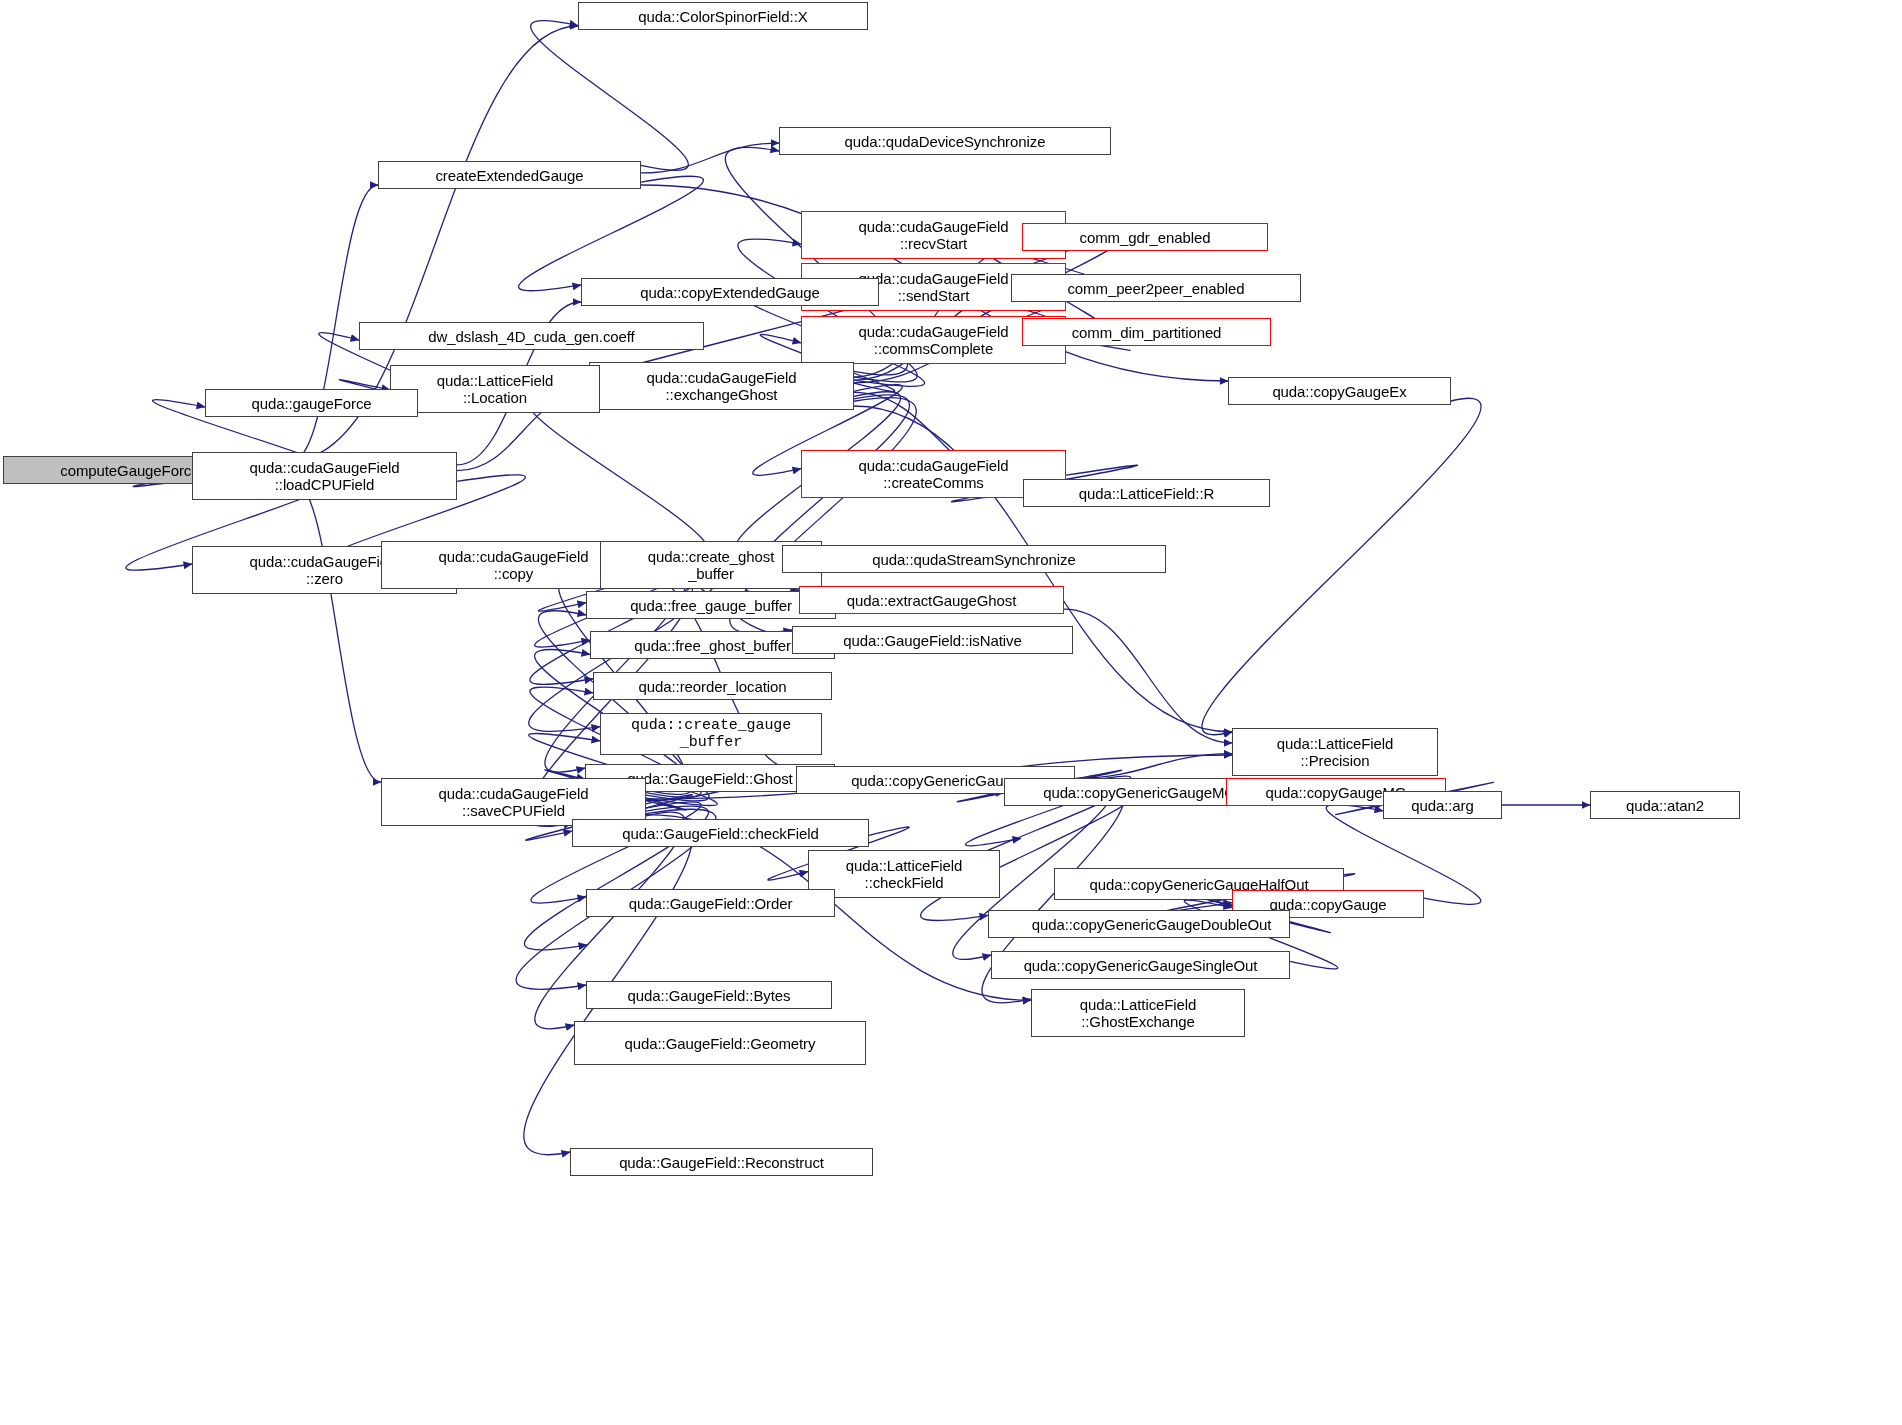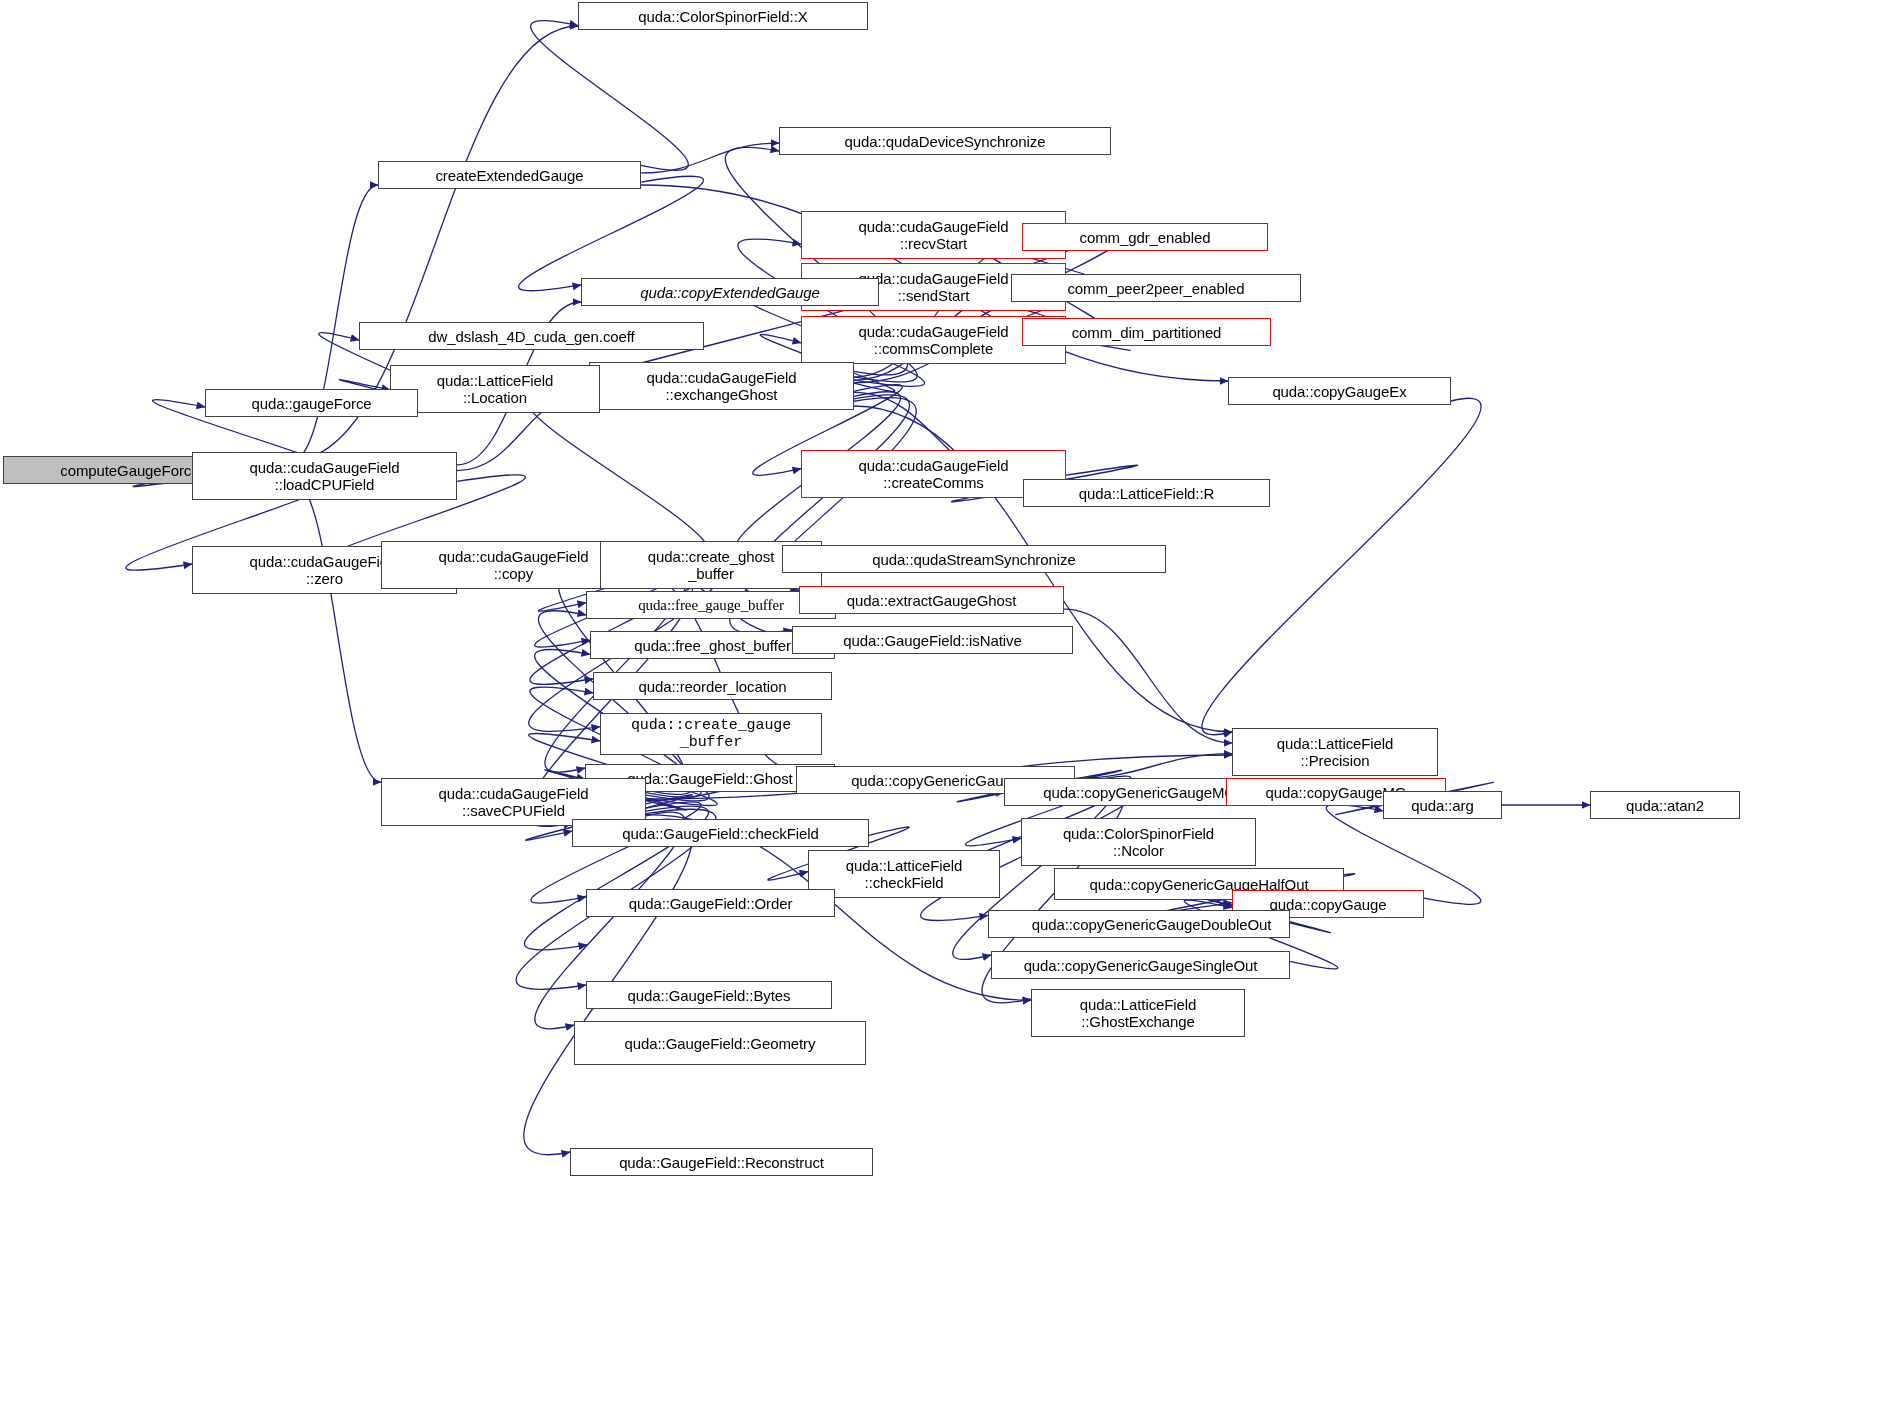--- a/index.html
+++ b/index.html
@@ -148,57 +148,55 @@
     <div class="gnode" style="left: 779px; top: 127px; width: 332px; height: 28px;">quda::qudaDeviceSynchronize</div>
     <div class="gnode red" style="left: 801px; top: 211px; width: 265px; height: 48px;">quda::cudaGaugeField
 ::recvStart</div>
     <div class="gnode red" style="left: 1022px; top: 223px; width: 246px; height: 28px;">comm_gdr_enabled</div>
     <div class="gnode red" style="left: 801px; top: 263px; width: 265px; height: 48px;">quda::cudaGaugeField
 ::sendStart</div>
     <div class="gnode" style="left: 1011px; top: 274px; width: 290px; height: 28px;">comm_peer2peer_enabled</div>
     <div class="gnode red" style="left: 801px; top: 316px; width: 265px; height: 48px;">quda::cudaGaugeField
 ::commsComplete</div>
     <div class="gnode red" style="left: 1022px; top: 318px; width: 249px; height: 28px;">comm_dim_partitioned</div>
-    <div class="gnode" style="left: 581px; top: 278px; width: 298px; height: 28px; font-style: italic;">quda::copyExtendedGauge</div>
+    <div class="gnode" style="left: 581px; top: 278px; width: 298px; height: 28px;">quda::copyExtendedGauge</div>
     <div class="gnode" style="left: 589px; top: 362px; width: 265px; height: 48px;">quda::cudaGaugeField
 ::exchangeGhost</div>
     <div class="gnode" style="left: 359px; top: 322px; width: 345px; height: 28px;">dw_dslash_4D_cuda_gen.coeff</div>
     <div class="gnode" style="left: 390px; top: 365px; width: 210px; height: 48px;">quda::LatticeField
 ::Location</div>
     <div class="gnode" style="left: 205px; top: 389px; width: 213px; height: 28px;">quda::gaugeForce</div>
     <div class="gnode" style="left: 192px; top: 452px; width: 265px; height: 48px;">quda::cudaGaugeField
 ::loadCPUField</div>
     <div class="gnode" style="left: 192px; top: 546px; width: 265px; height: 48px;">quda::cudaGaugeField
 ::zero</div>
     <div class="gnode" style="left: 1228px; top: 377px; width: 223px; height: 28px;">quda::copyGaugeEx</div>
     <div class="gnode red" style="left: 801px; top: 450px; width: 265px; height: 48px;">quda::cudaGaugeField
 ::createComms</div>
     <div class="gnode" style="left: 1023px; top: 479px; width: 247px; height: 28px;">quda::LatticeField::R</div>
     <div class="gnode" style="left: 381px; top: 541px; width: 265px; height: 48px;">quda::cudaGaugeField
 ::copy</div>
     <div class="gnode" style="left: 600px; top: 541px; width: 222px; height: 48px;">quda::create_ghost
 _buffer</div>
     <div class="gnode" style="left: 782px; top: 545px; width: 384px; height: 28px;">quda::qudaStreamSynchronize</div>
-    <div class="gnode" style="left: 586px; top: 591px; width: 250px; height: 28px; font-family: Liberation Serif, serif;">quda::free_gauge_buffer</div>
+    <div class="gnode" style="left: 586px; top: 591px; width: 250px; height: 28px;">quda::free_gauge_buffer</div>
     <div class="gnode red" style="left: 799px; top: 586px; width: 265px; height: 28px;">quda::extractGaugeGhost</div>
     <div class="gnode" style="left: 590px; top: 631px; width: 245px; height: 28px;">quda::free_ghost_buffer</div>
     <div class="gnode" style="left: 792px; top: 626px; width: 281px; height: 28px;">quda::GaugeField::isNative</div>
     <div class="gnode" style="left: 593px; top: 672px; width: 239px; height: 28px;">quda::reorder_location</div>
     <div class="gnode" style="left: 600px; top: 713px; width: 222px; height: 42px; font-family: Liberation Mono, monospace;">quda::create_gauge
 _buffer</div>
     <div class="gnode" style="left: 585px; top: 764px; width: 250px; height: 28px;">quda::GaugeField::Ghost</div>
     <div class="gnode" style="left: 796px; top: 766px; width: 279px; height: 28px;">quda::copyGenericGauge</div>
     <div class="gnode" style="left: 1232px; top: 728px; width: 206px; height: 48px;">quda::LatticeField
 ::Precision</div>
     <div class="gnode" style="left: 1004px; top: 778px; width: 271px; height: 28px;">quda::copyGenericGaugeMG</div>
     <div class="gnode red" style="left: 1226px; top: 778px; width: 220px; height: 28px;">quda::copyGaugeMG</div>
     <div class="gnode" style="left: 381px; top: 778px; width: 265px; height: 48px;">quda::cudaGaugeField
 ::saveCPUField</div>
-    <div class="gnode" style="left: 1021px; top: 818px; width: 235px; height: 48px;">quda::ColorSpinorField
-::Ncolor</div>
     <div class="gnode" style="left: 1383px; top: 791px; width: 119px; height: 28px;">quda::arg</div>
     <div class="gnode" style="left: 1590px; top: 791px; width: 150px; height: 28px;">quda::atan2</div>
     <div class="gnode" style="left: 572px; top: 819px; width: 297px; height: 28px;">quda::GaugeField::checkField</div>
     <div class="gnode" style="left: 808px; top: 850px; width: 192px; height: 48px;">quda::LatticeField
 ::checkField</div>
     <div class="gnode" style="left: 1054px; top: 868px; width: 290px; height: 32px;">quda::copyGenericGaugeHalfOut</div>
     <div class="gnode" style="left: 586px; top: 889px; width: 249px; height: 28px;">quda::GaugeField::Order</div>
     <div class="gnode red" style="left: 1232px; top: 890px; width: 192px; height: 28px;">quda::copyGauge</div>
     <div class="gnode" style="left: 988px; top: 910px; width: 302px; height: 28px; padding-left: 28px;">quda::copyGenericGaugeDoubleOut</div>
     <div class="gnode" style="left: 991px; top: 951px; width: 299px; height: 28px;">quda::copyGenericGaugeSingleOut</div>

